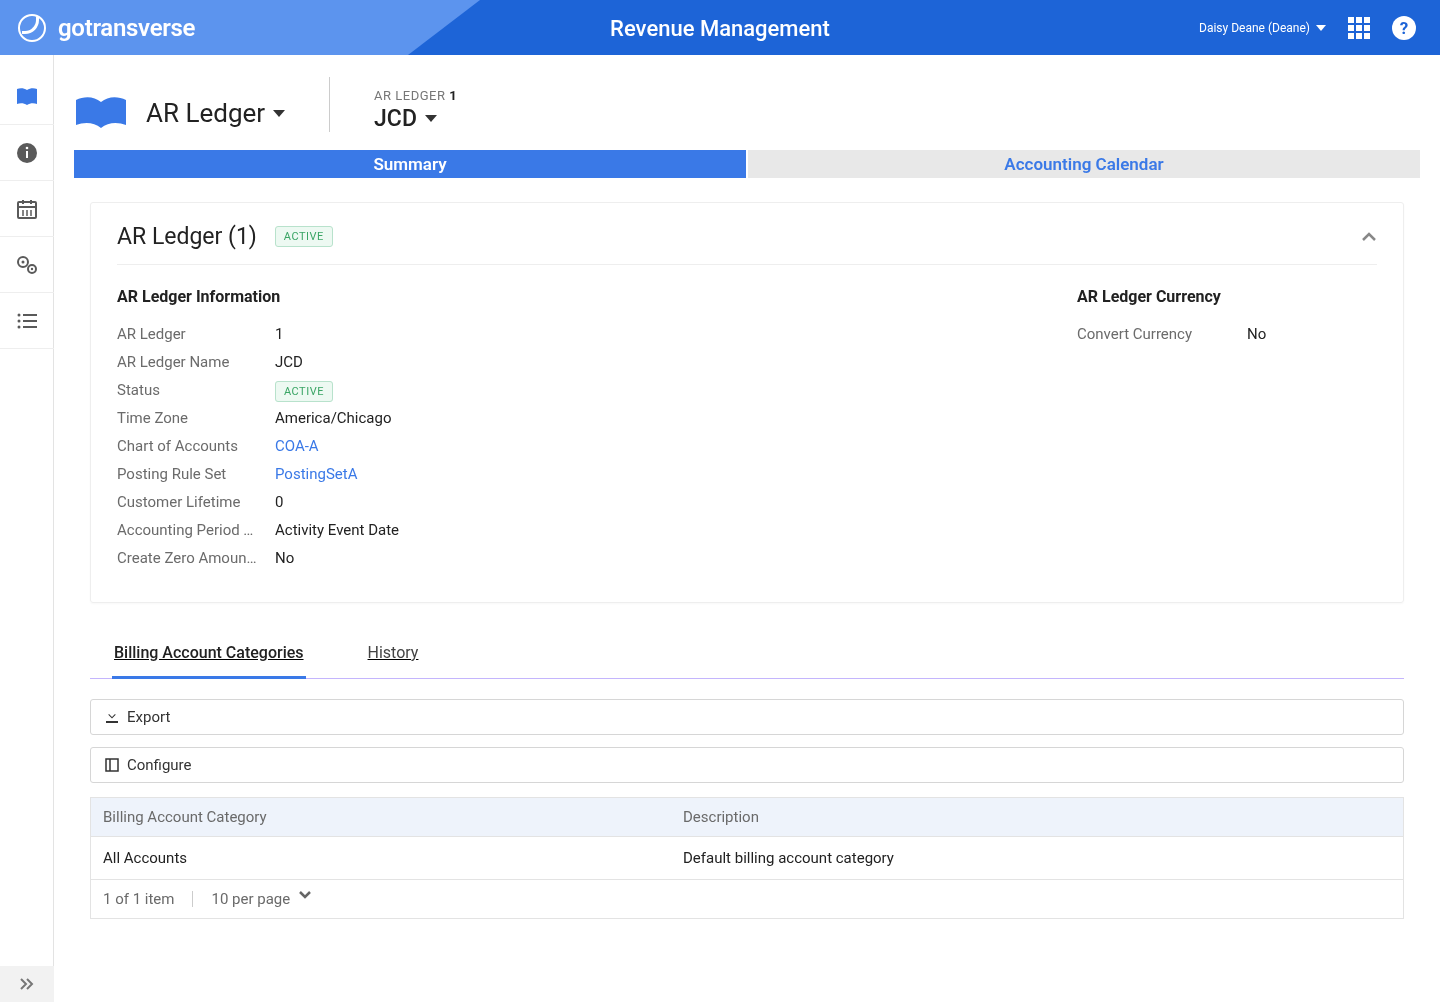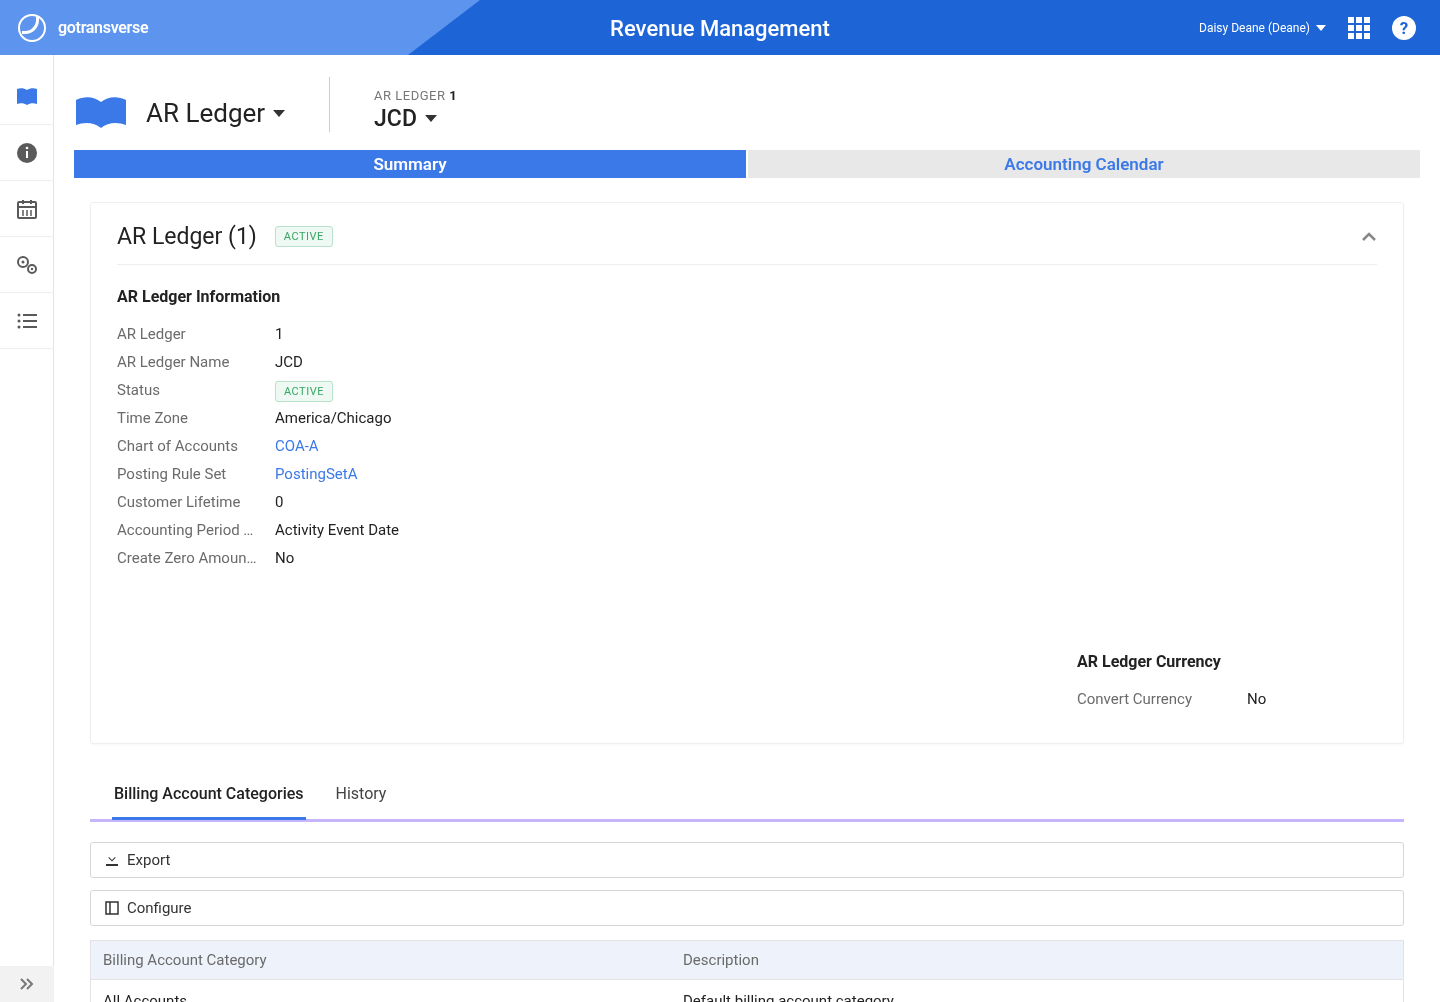--- a/index.html
+++ b/index.html
@@ -3,21 +3,21 @@
 <meta charset="utf-8">
 <style>
 * { margin: 0; padding: 0; box-sizing: border-box; font-family: -apple-system, BlinkMacSystemFont, "Segoe UI", Roboto, Arial, sans-serif; }
 html, body { width: 1440px; height: 1002px; overflow: hidden; background: #f5f5f5; }
 
 
 .app-header { position: relative; height: 55px; background: #1d64d7; display: flex; align-items: center; color: #fff; }
 .header-left { display: flex; align-items: center; padding-left: 18px; gap: 12px; position: relative; z-index: 2; }
 .logo-badge { width: 28px; height: 28px; border: 2px solid #fff; border-radius: 50%; position: relative; display: flex; align-items: center; justify-content: center; }
 .logo-badge::after { content: ''; width: 14px; height: 14px; border-right: 3px solid #fff; border-bottom: 3px solid #fff; border-radius: 0 0 14px 0; transform: translate(-2px,-2px) rotate(0deg); }
-.logo-text { font-size: 16px; font-weight: 600; letter-spacing: -0.3px; }
+.logo-text { font-size: 24px; font-weight: 600; letter-spacing: -0.3px; }
 .header-triangle { position: absolute; top: 0; left: 0; width: 480px; height: 55px; background: #5c94ee; clip-path: polygon(0 0, 100% 0, 85% 100%, 0 100%); z-index: 1; }
 .header-title { position: absolute; left: 50%; top: 50%; transform: translate(-50%, -50%); font-size: 22px; font-weight: 500; z-index: 2; }
 .header-right { margin-left: auto; display: flex; align-items: center; gap: 22px; padding-right: 24px; z-index: 2; }
 .user-btn { color: #fff; font-size: 12px; display: flex; align-items: center; gap: 6px; cursor: pointer; }
 .grid-icon { width: 22px; height: 22px; display: grid; grid-template-columns: repeat(3,1fr); grid-template-rows: repeat(3,1fr); gap: 2px; cursor: pointer; }
 .grid-icon span { background: #fff; }
 .help-icon { width: 24px; height: 24px; border-radius: 50%; background: #fff; color: #1d64d7; font-weight: 700; font-size: 17px; display: flex; align-items: center; justify-content: center; cursor: pointer; }
 
 
 .app-body { display: flex; height: calc(1002px - 55px); }
@@ -49,30 +49,30 @@
 .main-tab.active { background: #3a79e7; color: #fff; }
 .main-tab.inactive { background: #e8e8e8; color: #3a79e7; margin-left: 2px; }
 
 
 .card { margin: 24px 36px 0 36px; border: 1px solid #eee; border-radius: 3px; padding: 20px 26px 30px 26px; box-shadow: 0 1px 2px rgba(0,0,0,0.03); }
 .card-head { display: flex; align-items: center; gap: 18px; border-bottom: 1px solid #eee; padding-bottom: 14px; }
 .card-title { font-size: 23px; color: #222; }
 .badge { font-size: 11px; letter-spacing: 0.5px; color: #3aa565; border: 1px solid #b8e2cc; background: #edf9f2; padding: 3px 8px; border-radius: 3px; }
 .card-collapse { margin-left: auto; color: #888; cursor: pointer; font-size: 18px; }
 
-.info-cols { display: flex; gap: 80px; margin-top: 22px; flex-direction: column; }
+.info-cols { display: flex; gap: 80px; margin-top: 22px; }
 .info-col { }
 .info-h { font-size: 16px; font-weight: 700; color: #222; margin-bottom: 14px; }
 .info-row { display: flex; align-items: center; height: 28px; font-size: 15px; }
 .info-label { width: 158px; color: #6b6b6b; white-space: nowrap; overflow: hidden; text-overflow: ellipsis; }
 .info-val { color: #222; }
 .info-val.link { color: #3a79e7; cursor: pointer; }
 
 
-.subtabs { display: flex; margin: 28px 36px 0 36px; border-bottom: 3px solid #c4b5fd; gap: 28px; padding-left: 22px; }
+.subtabs { display: flex; margin: 28px 36px 0 36px; border-bottom: 1px solid #c4b5fd; gap: 60px; padding-left: 22px; text-decoration: underline; }
 .subtab { padding: 12px 2px 14px 2px; font-size: 16px; color: #444; cursor: pointer; }
 .subtab.active { color: #222; font-weight: 500; border-bottom: 3px solid #3a79e7; margin-bottom: -1px; }
 
 
 .tbl-toolbar { display: flex; justify-content: flex-end; gap: 12px; margin: 20px 36px 0 36px; flex-direction: column; }
 .btn { border: 1px solid #d6d6d6; background: #fff; padding: 8px 14px; font-size: 15px; color: #333; display: inline-flex; align-items: center; gap: 8px; border-radius: 3px; cursor: pointer; }
 
 
 .tbl { margin: 14px 36px 0 36px; border: 1px solid #e3e3e3; font-size: 15px; }
 .tbl-head { background: #eef3fb; display: flex; padding: 10px 12px; color: #6a6a6a; border-bottom: 1px solid #e3e3e3; }

